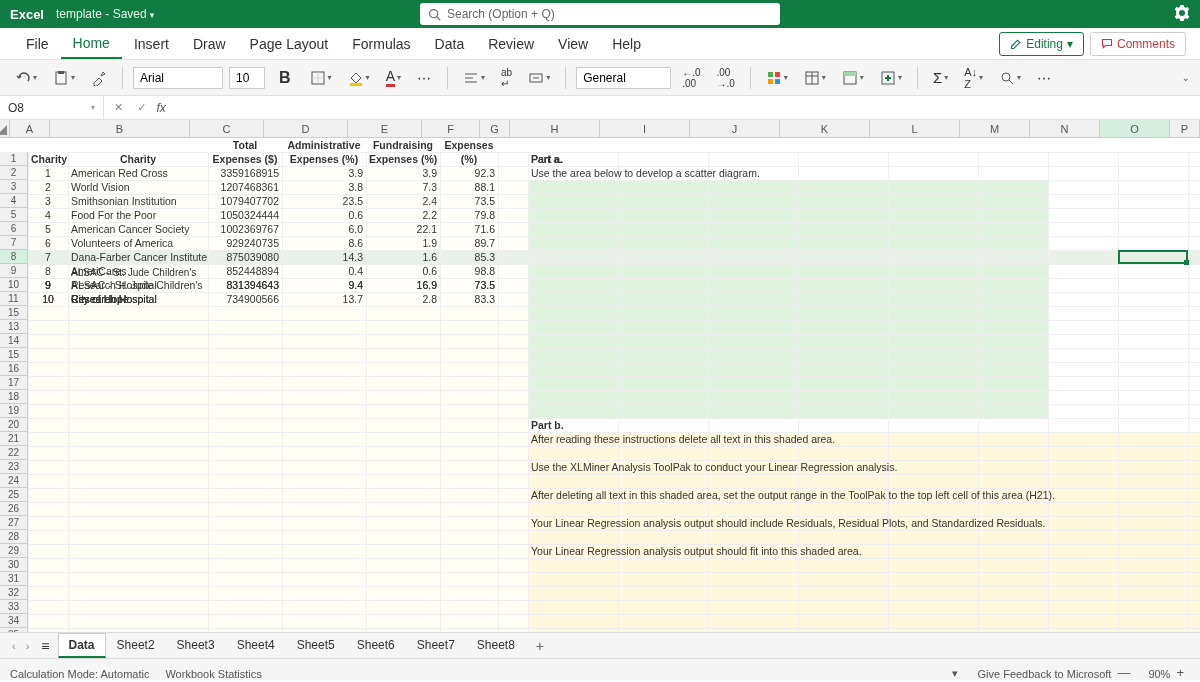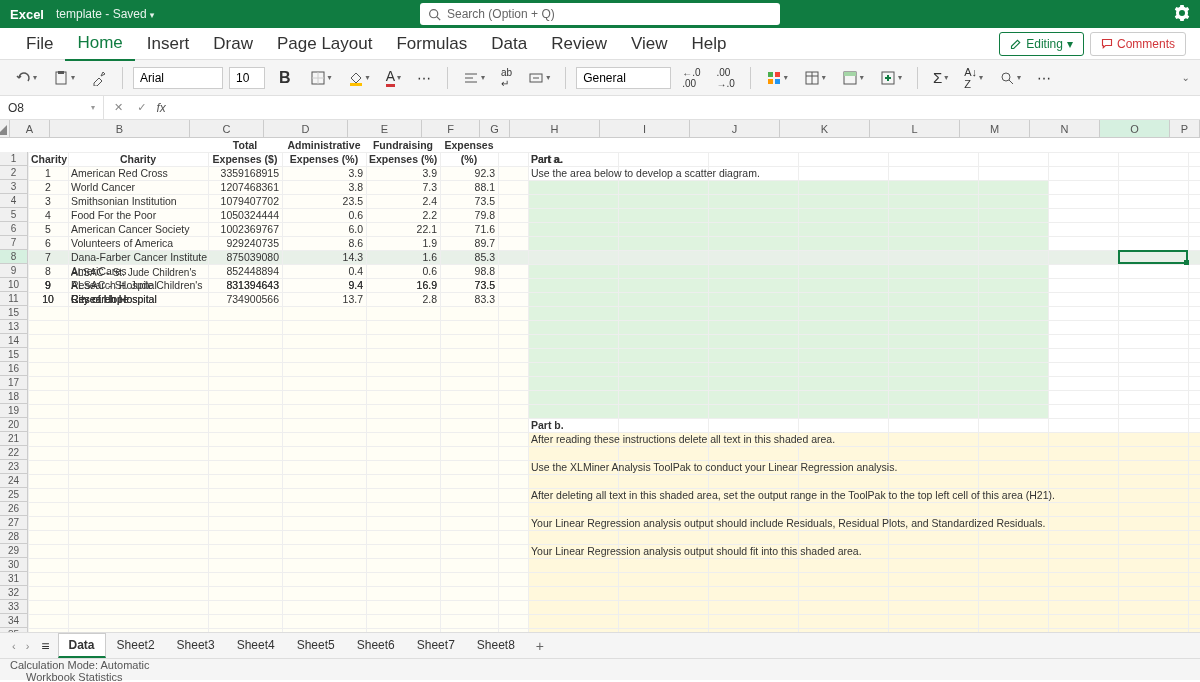--- a/index.html
+++ b/index.html
@@ -9,21 +9,21 @@
 .titlebar .app { font-weight: 600; font-size: 13px; margin-right: 12px; }
 .titlebar .docstatus { font-size: 12px; opacity: 0.9; }
 .titlebar .docstatus .caret { font-size: 9px; margin-left: 3px; }
 .titlebar .spacer { flex: 1; }
 .titlebar .search { background: #fff; border-radius: 3px; height: 22px; width: 360px; display: flex; align-items: center; padding: 0 8px; color: #666; }
 .titlebar .search svg { width: 13px; height: 13px; margin-right: 6px; }
 .titlebar .gear { margin-left: auto; }
 .titlebar .gear svg { width: 16px; height: 16px; fill: #fff; }
 
 .ribbon-tabs { background: #fff; height: 32px; display: flex; align-items: center; padding: 0 14px; border-bottom: 1px solid #e0e0e0; }
-.ribbon-tabs .tab { padding: 6px 12px; font-size: 17px; cursor: pointer; }
+.ribbon-tabs .tab { padding: 6px 12px; font-size: 14px; cursor: pointer; }
 .ribbon-tabs .tab.active { border-bottom: 2px solid #107c41; color: #107c41; font-weight: 500; }
 .ribbon-tabs .spacer { flex: 1; }
 .ribbon-tabs .right-btn { border: 1px solid #ccc; border-radius: 3px; padding: 4px 10px; margin-left: 6px; font-size: 12px; display: flex; align-items: center; }
 .ribbon-tabs .right-btn.editing { color: #107c41; border-color: #107c41; }
 .ribbon-tabs .right-btn svg { width: 12px; height: 12px; margin-right: 4px; }
 .ribbon-tabs .right-btn.comments svg { fill: none; stroke: #d13438; }
 
 .toolbar { background: #f5f5f5; height: 36px; display: flex; align-items: center; padding: 0 10px; gap: 6px; border-bottom: 1px solid #e0e0e0; }
 .toolbar .sep { width: 1px; height: 22px; background: #ccc; margin: 0 4px; }
 .toolbar .tool { padding: 3px 5px; display: flex; align-items: center; cursor: pointer; }
@@ -71,21 +71,21 @@
 .shaded-a { position: absolute; background: #dff3df; }
 .shaded-b { position: absolute; background: #fff8dc; }
 
 .sheet-tabs { height: 26px; background: #f5f5f5; display: flex; align-items: center; padding: 0 8px; border-top: 1px solid #ddd; gap: 2px; }
 .sheet-tabs .nav { color: #888; padding: 0 4px; font-size: 11px; }
 .sheet-tabs .hamburger { font-size: 14px; margin: 0 6px; }
 .sheet-tabs .stab { padding: 4px 10px; font-size: 12px; border: 1px solid transparent; cursor: pointer; }
 .sheet-tabs .stab.active { background: #fff; border: 1px solid #ccc; border-bottom: 2px solid #107c41; font-weight: 600; }
 .sheet-tabs .add { padding: 0 8px; font-size: 14px; color: #666; }
 
-.statusbar { height: 22px; background: #f5f5f5; border-top: 1px solid #ddd; display: flex; align-items: flex-start; padding: 0 10px; font-size: 11px; color: #555; flex-direction: column; }
+.statusbar { height: 22px; background: #f5f5f5; border-top: 1px solid #ddd; display: flex; align-items: flex-end; padding: 0 10px; font-size: 11px; color: #555; }
 .statusbar .spacer { flex: 1; }
 .statusbar .zoom { margin-left: 12px; }
 .statusbar .zoom-btn { padding: 0 6px; font-size: 13px; }
 
 
 </style>
 </head>
 <body>
 
 <div class="titlebar">
@@ -397,21 +397,21 @@
         <div class="cell header" style="left: 338px; top: 0px; width: 74px;">Expenses (%)</div>
         <div class="cell header" style="left: 412px; top: -14px; width: 58px;">Expenses</div>
         <div class="cell header" style="left: 412px; top: 0px; width: 58px;">(%)</div>
         <div class="cell center" style="left: 0px; top: 14px; width: 40px;">1</div>
         <div class="cell " style="left: 40px; top: 14px; width: 140px;">American Red Cross</div>
         <div class="cell right" style="left: 180px; top: 14px; width: 74px;">3359168915</div>
         <div class="cell right" style="left: 254px; top: 14px; width: 84px;">3.9</div>
         <div class="cell right" style="left: 338px; top: 14px; width: 74px;">3.9</div>
         <div class="cell right" style="left: 412px; top: 14px; width: 58px;">92.3</div>
         <div class="cell center" style="left: 0px; top: 28px; width: 40px;">2</div>
-        <div class="cell " style="left: 40px; top: 28px; width: 140px;">World Cancer</div>
+        <div class="cell " style="left: 40px; top: 28px; width: 140px;">World Vision</div>
         <div class="cell right" style="left: 180px; top: 28px; width: 74px;">1207468361</div>
         <div class="cell right" style="left: 254px; top: 28px; width: 84px;">3.8</div>
         <div class="cell right" style="left: 338px; top: 28px; width: 74px;">7.3</div>
         <div class="cell right" style="left: 412px; top: 28px; width: 58px;">88.1</div>
         <div class="cell center" style="left: 0px; top: 42px; width: 40px;">3</div>
         <div class="cell " style="left: 40px; top: 42px; width: 140px;">Smithsonian Institution</div>
         <div class="cell right" style="left: 180px; top: 42px; width: 74px;">1079407702</div>
         <div class="cell right" style="left: 254px; top: 42px; width: 84px;">23.5</div>
         <div class="cell right" style="left: 338px; top: 42px; width: 74px;">2.4</div>
         <div class="cell right" style="left: 412px; top: 42px; width: 58px;">73.5</div>

